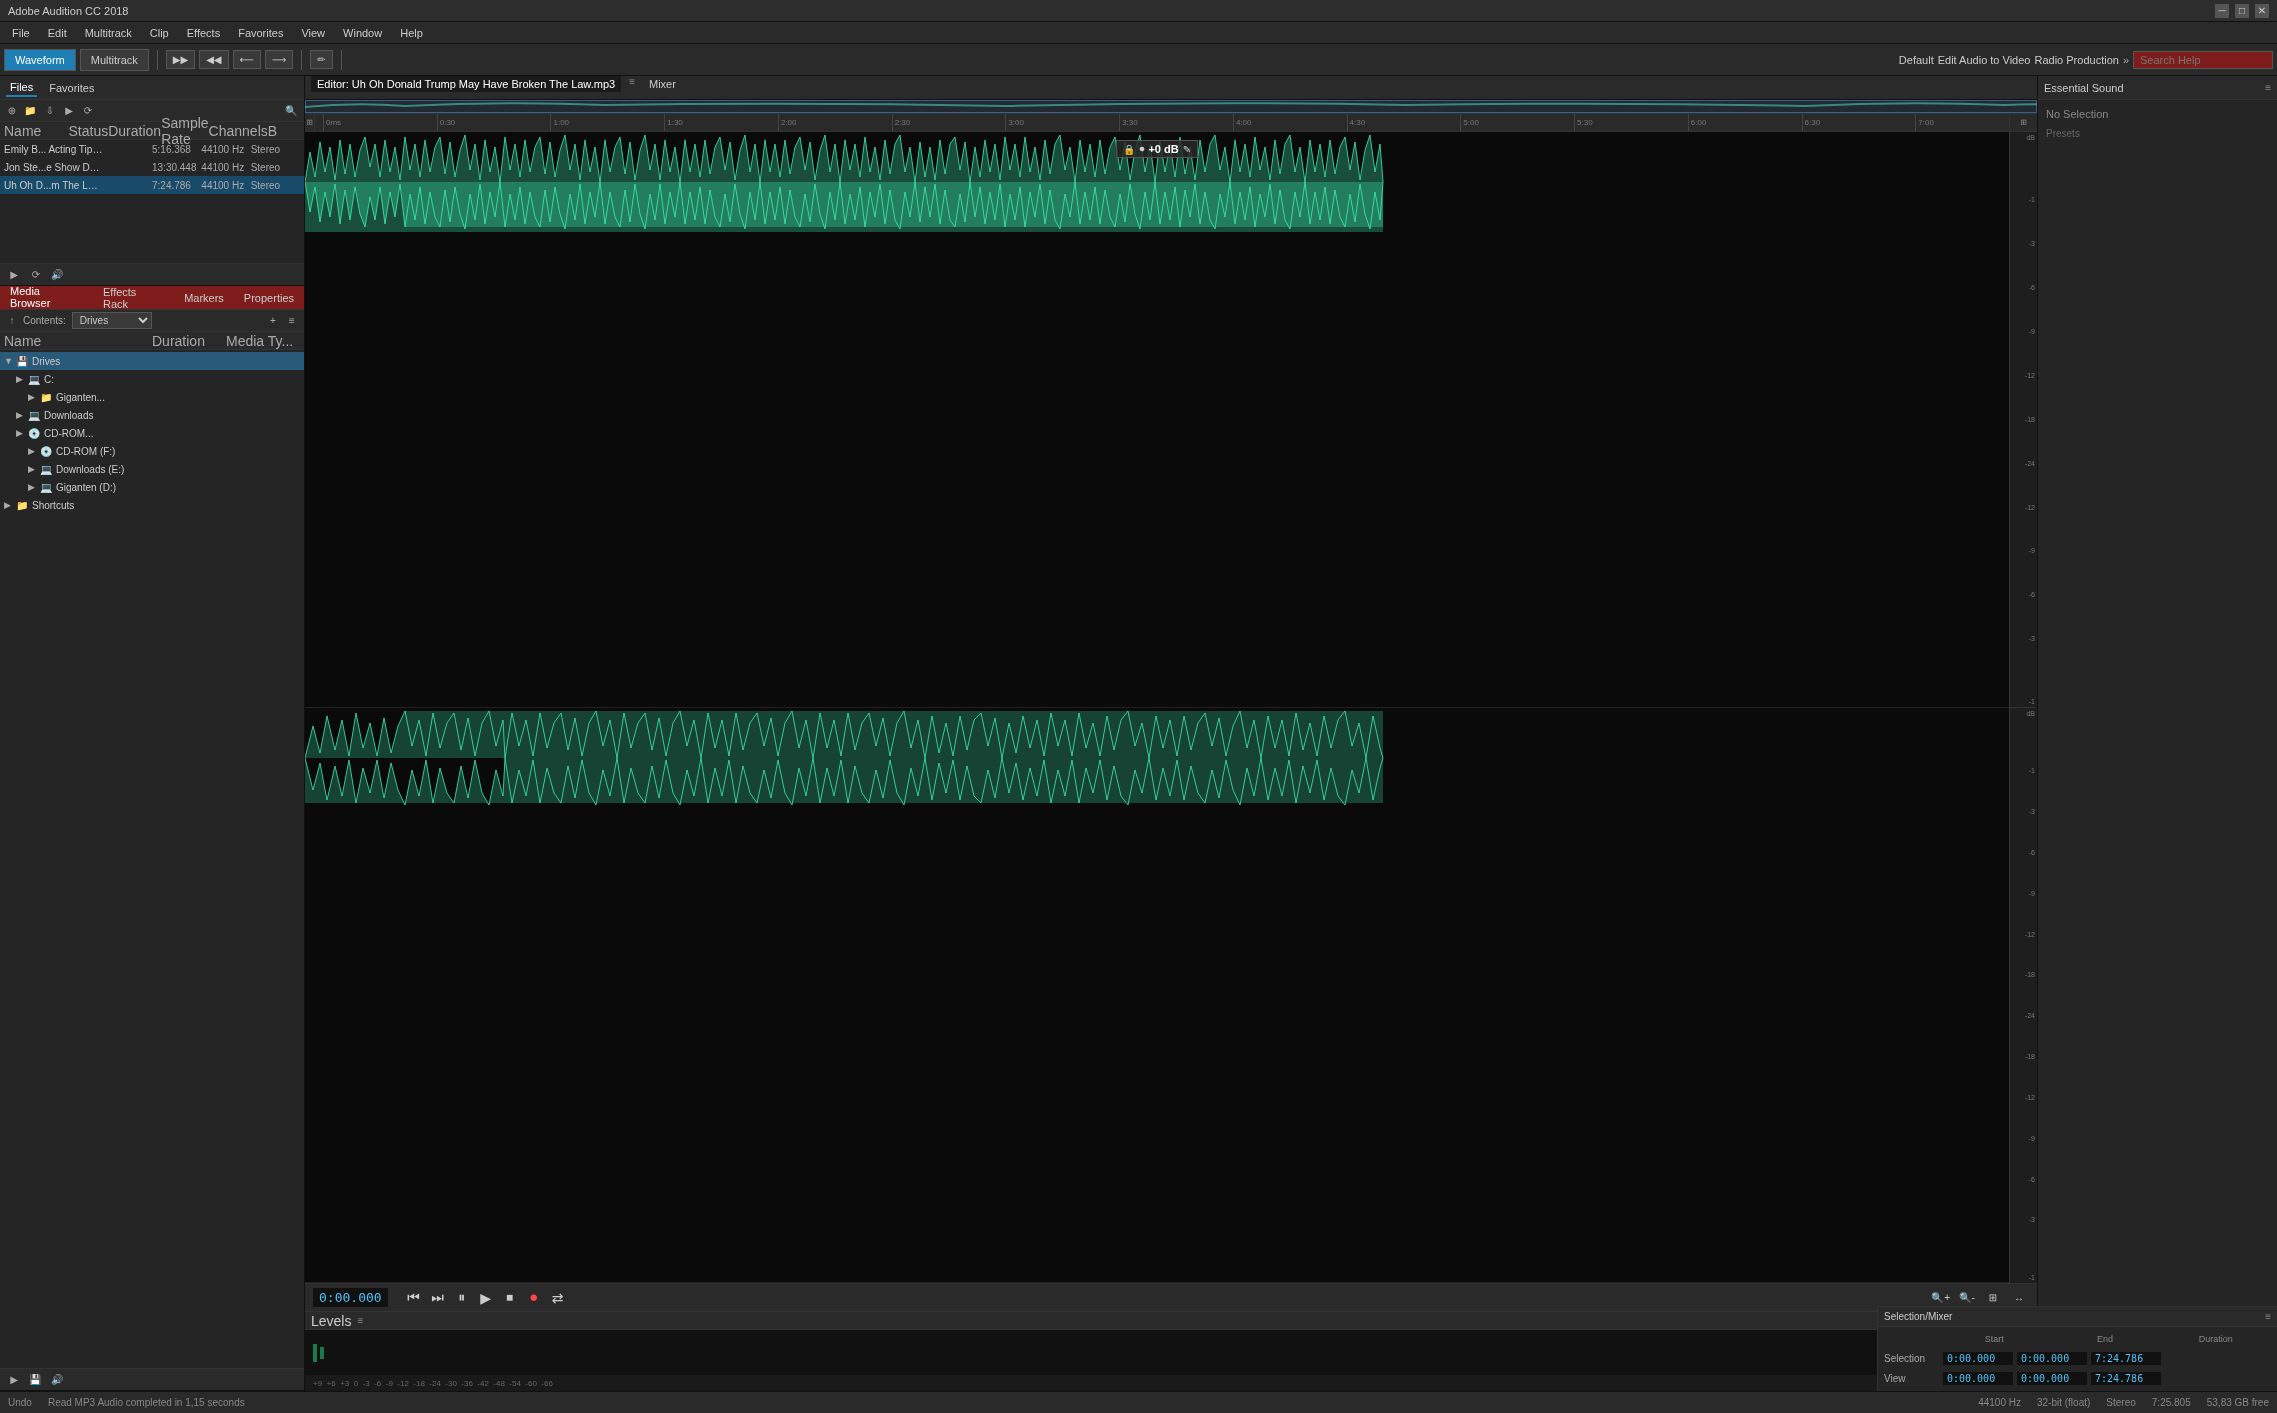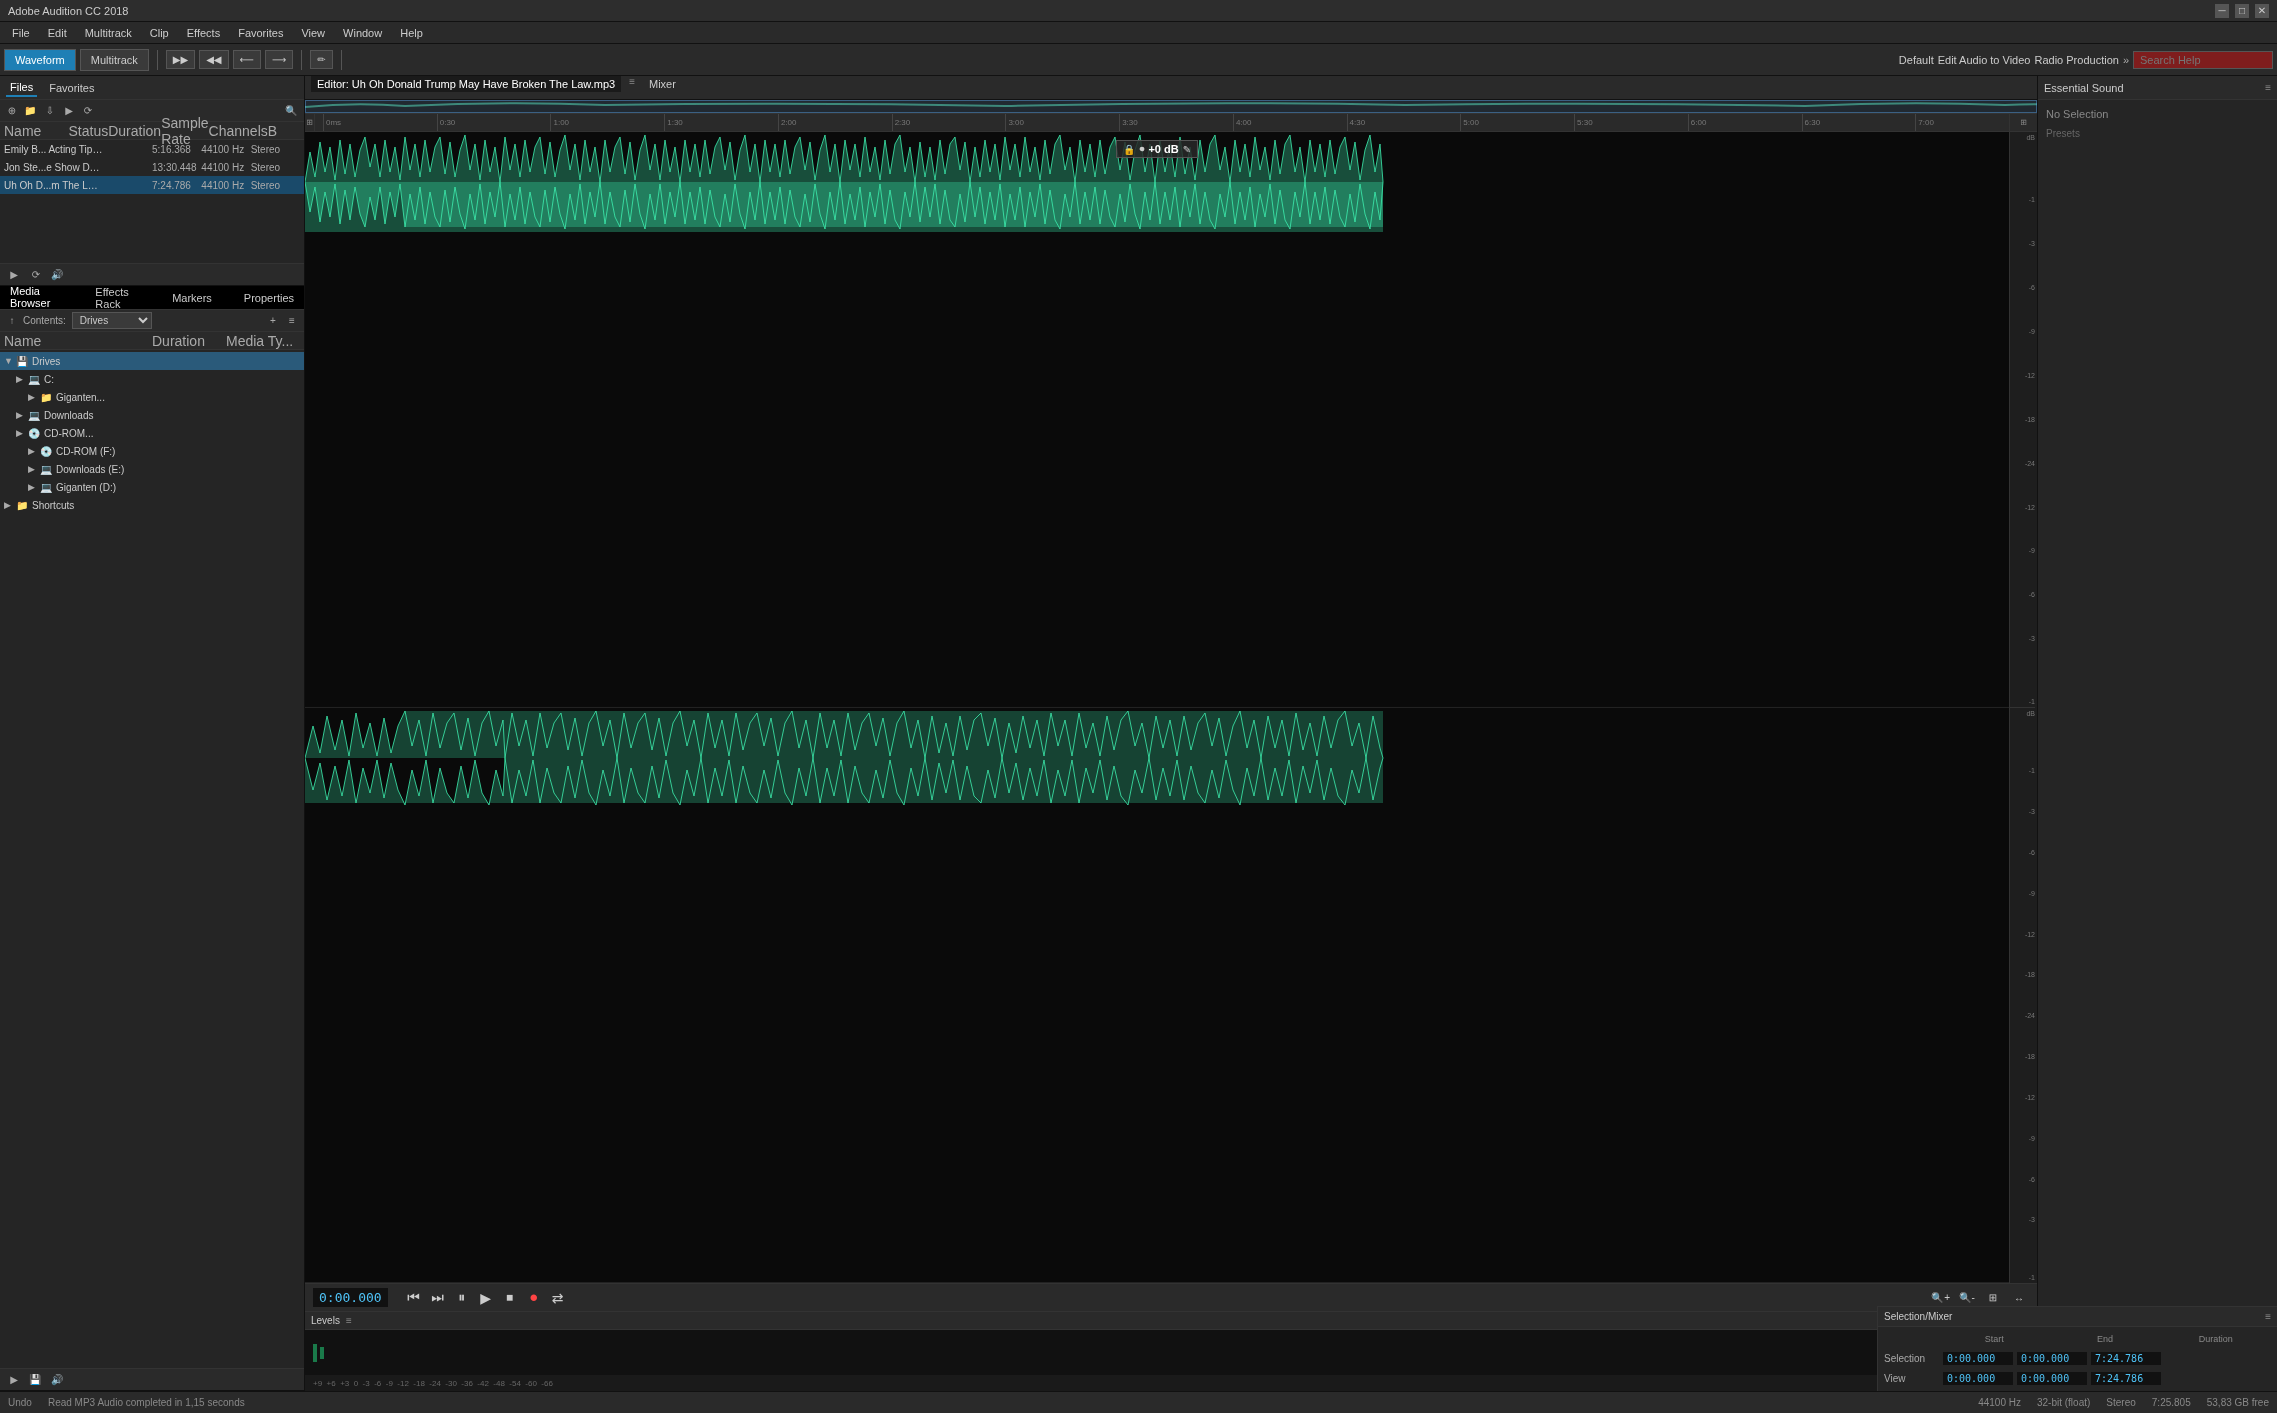--- a/index.html
+++ b/index.html
@@ -195,26 +195,26 @@
 
     
     #media-browser-panel {
       flex: 1;
       border-bottom: 1px solid #111;
       display: flex;
       flex-direction: column;
     }
     #media-browser-header {
       height: 24px;
-      background: #000000;
+      background: #7f1d1d;
       display: flex;
       align-items: center;
       padding: 0 6px;
       border-bottom: 1px solid #333;
-      gap: 24px;
+      gap: 12px;
     }
     #media-browser-toolbar {
       height: 22px;
       background: #2a2a2a;
       display: flex;
       align-items: center;
       padding: 0 4px;
       gap: 3px;
       border-bottom: 1px solid #333;
     }
@@ -886,21 +886,21 @@
       <div style="margin-left:auto;display:flex;align-items:center;gap:6px;">
         <button class="play-btn" style="font-size:10px;">🔍+</button>
         <button class="play-btn" style="font-size:10px;">🔍-</button>
         <button class="play-btn" style="font-size:10px;">⊞</button>
         <button class="play-btn" style="font-size:10px;">↔</button>
       </div>
     </div>
 
     <div id="levels-bar">
       <div id="levels-header">
-        <span style="font-size:10px;color:#ccc;">Levels</span>
+        <span style="font-size:14px;color:#ccc;">Levels</span>
         <span style="font-size:10px;color:#888;margin-left:6px;cursor:pointer;">≡</span>
       </div>
       <div id="levels-content">
         <div style="width:4px;height:18px;background:#1a7a4a;margin-right:1px;"></div>
         <div style="width:4px;height:12px;background:#1a7a4a;margin-right:1px;"></div>
       </div>
       <div id="levels-scale">
         <span>+9&nbsp;&nbsp;+6&nbsp;&nbsp;+3&nbsp;&nbsp;0&nbsp;&nbsp;-3&nbsp;&nbsp;-6&nbsp;&nbsp;-9&nbsp;&nbsp;-12&nbsp;&nbsp;-18&nbsp;&nbsp;-24&nbsp;&nbsp;-30&nbsp;&nbsp;-36&nbsp;&nbsp;-42&nbsp;&nbsp;-48&nbsp;&nbsp;-54&nbsp;&nbsp;-60&nbsp;&nbsp;-66</span>
       </div>
     </div>

